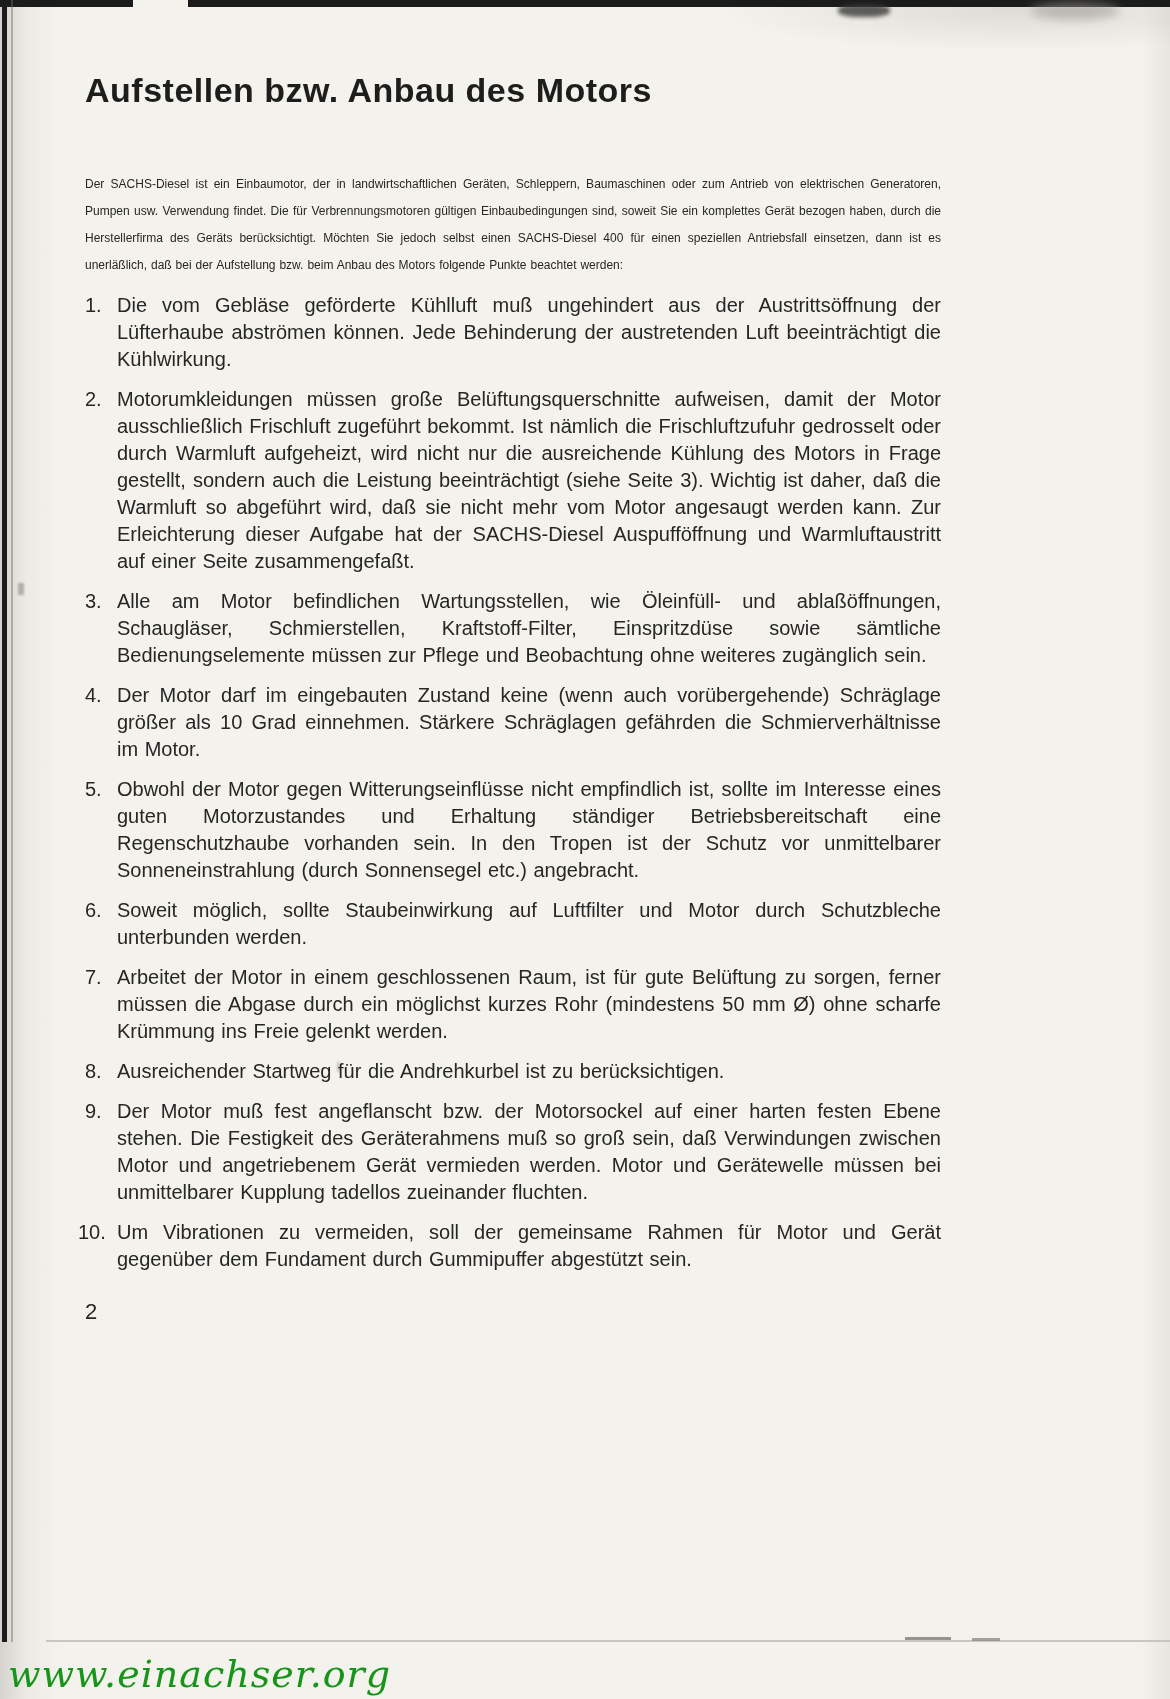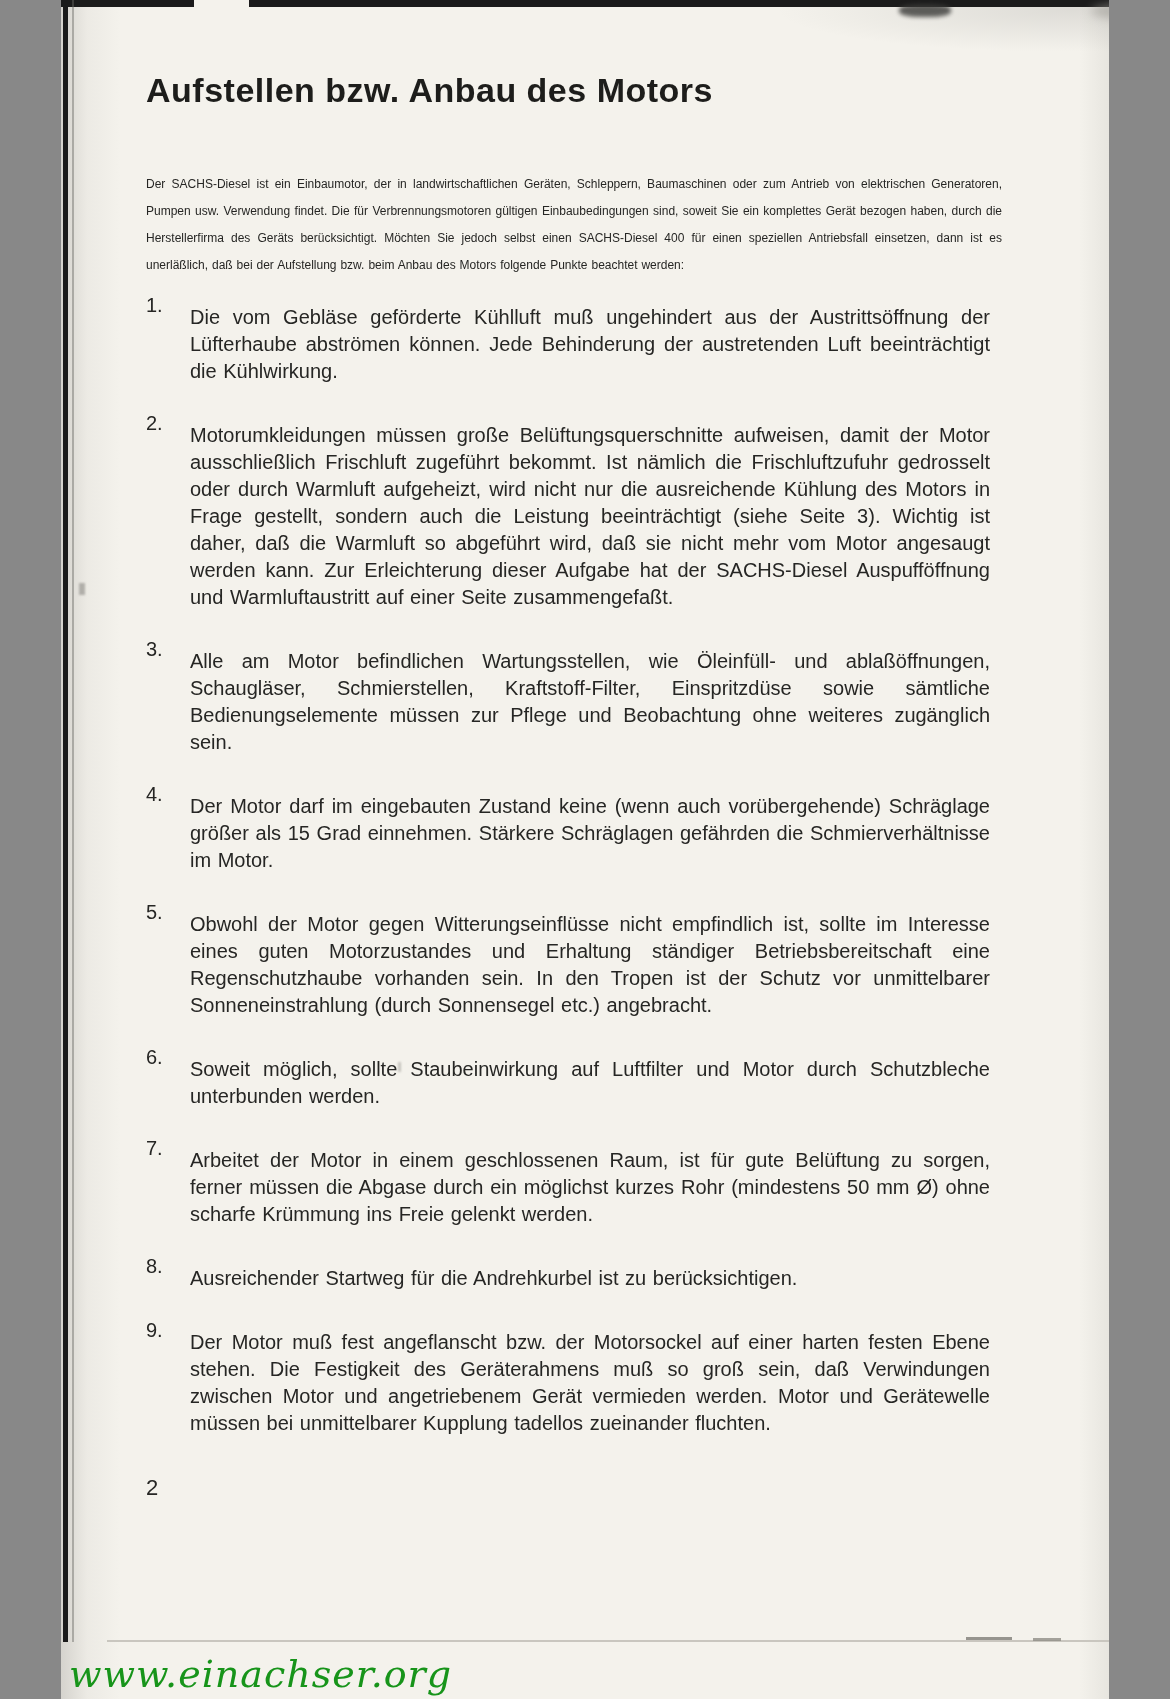--- a/index.html
+++ b/index.html
@@ -1,18 +1,18 @@
 <!DOCTYPE html>
 <html lang="de"><head>
 <meta charset="utf-8">
 <style>
   html, body { margin: 0; padding: 0; background: #888; }
   .page {
     position: relative;
-    width: 1048px;
+    width: 1170px;
     height: 1699px;
     margin: 0 auto;
     background:
       radial-gradient(ellipse 420px 60px at 1010px 10px, rgba(120,120,118,0.18), transparent 70%),
       linear-gradient(to right, rgba(90,88,84,0.20) 0px, rgba(90,88,84,0.05) 26px, transparent 60px),
       linear-gradient(to left, rgba(120,118,112,0.10) 0px, transparent 30px),
       #f4f2ec;
     overflow: hidden;
     font-family: "Liberation Sans", "DejaVu Sans", sans-serif;
     color: #262624;
@@ -65,21 +65,21 @@
   ol.points .num {
     flex: 0 0 32px;
     width: 32px;
   }
   ol.points li.wide-num .num {
     flex-basis: 39px;
     width: 39px;
     margin-left: -7px;
   }
   ol.points .item-text {
-    margin: 12px;
+    margin: 0;
     flex: 1 1 auto;
     text-align: justify;
     word-spacing: 0.05em;
   }
   .page-number {
     margin-top: 26px;
     font-size: 22px;
   }
   .watermark {
     position: absolute;
@@ -123,21 +123,21 @@
       <li class="list-item">
         <span class="num">2.</span>
         <p class="item-text">Motorumkleidungen müssen große Belüftungsquerschnitte aufweisen, damit der Motor ausschließlich Frischluft zugeführt bekommt. Ist nämlich die Frischluftzufuhr gedrosselt oder durch Warmluft aufgeheizt, wird nicht nur die ausreichende Kühlung des Motors in Frage gestellt, sondern auch die Leistung beeinträchtigt (siehe Seite 3). Wichtig ist daher, daß die Warmluft so abgeführt wird, daß sie nicht mehr vom Motor angesaugt werden kann. Zur Erleichterung dieser Aufgabe hat der SACHS-Diesel Auspufföffnung und Warmluftaustritt auf einer Seite zusammengefaßt.</p>
       </li>
       <li class="list-item">
         <span class="num">3.</span>
         <p class="item-text">Alle am Motor befindlichen Wartungsstellen, wie Öleinfüll- und ablaßöffnungen, Schaugläser, Schmierstellen, Kraftstoff-Filter, Einspritzdüse sowie sämtliche Bedienungselemente müssen zur Pflege und Beobachtung ohne weiteres zugänglich sein.</p>
       </li>
       <li class="list-item">
         <span class="num">4.</span>
-        <p class="item-text">Der Motor darf im eingebauten Zustand keine (wenn auch vorübergehende) Schräglage größer als 15 Grad einnehmen. Stärkere Schräglagen gefährden die Schmierverhältnisse im Motor.</p>
+        <p class="item-text">Der Motor darf im eingebauten Zustand keine (wenn auch vorübergehende) Schräglage größer als 10 Grad einnehmen. Stärkere Schräglagen gefährden die Schmierverhältnisse im Motor.</p>
       </li>
       <li class="list-item">
         <span class="num">5.</span>
         <p class="item-text">Obwohl der Motor gegen Witterungseinflüsse nicht empfindlich ist, sollte im Interesse eines guten Motorzustandes und Erhaltung ständiger Betriebsbereitschaft eine Regenschutzhaube vorhanden sein. In den Tropen ist der Schutz vor unmittelbarer Sonneneinstrahlung (durch Sonnensegel etc.) angebracht.</p>
       </li>
       <li class="list-item">
         <span class="num">6.</span>
         <p class="item-text">Soweit möglich, sollte Staubeinwirkung auf Luftfilter und Motor durch Schutzbleche unterbunden werden.</p>
       </li>
       <li class="list-item">
@@ -145,19 +145,23 @@
         <p class="item-text">Arbeitet der Motor in einem geschlossenen Raum, ist für gute Belüftung zu sorgen, ferner müssen die Abgase durch ein möglichst kurzes Rohr (mindestens 50 mm Ø) ohne scharfe Krümmung ins Freie gelenkt werden.</p>
       </li>
       <li class="list-item">
         <span class="num">8.</span>
         <p class="item-text">Ausreichender Startweg für die Andrehkurbel ist zu berücksichtigen.</p>
       </li>
       <li class="list-item">
         <span class="num">9.</span>
         <p class="item-text">Der Motor muß fest angeflanscht bzw. der Motorsockel auf einer harten festen Ebene stehen. Die Festigkeit des Geräterahmens muß so groß sein, daß Verwindungen zwischen Motor und angetriebenem Gerät vermieden werden. Motor und Gerätewelle müssen bei unmittelbarer Kupplung tadellos zueinander fluchten.</p>
       </li>
+      <li class="list-item wide-num">
+        <span class="num">10.</span>
+        <p class="item-text">Um Vibrationen zu vermeiden, soll der gemeinsame Rahmen für Motor und Gerät gegenüber dem Fundament durch Gummipuffer abgestützt sein.</p>
+      </li>
     </ol>
 
     <div class="page-number">2</div>
   </div>
 
   <div class="watermark">www.einachser.org</div>
 </div>
 
 </body></html>

